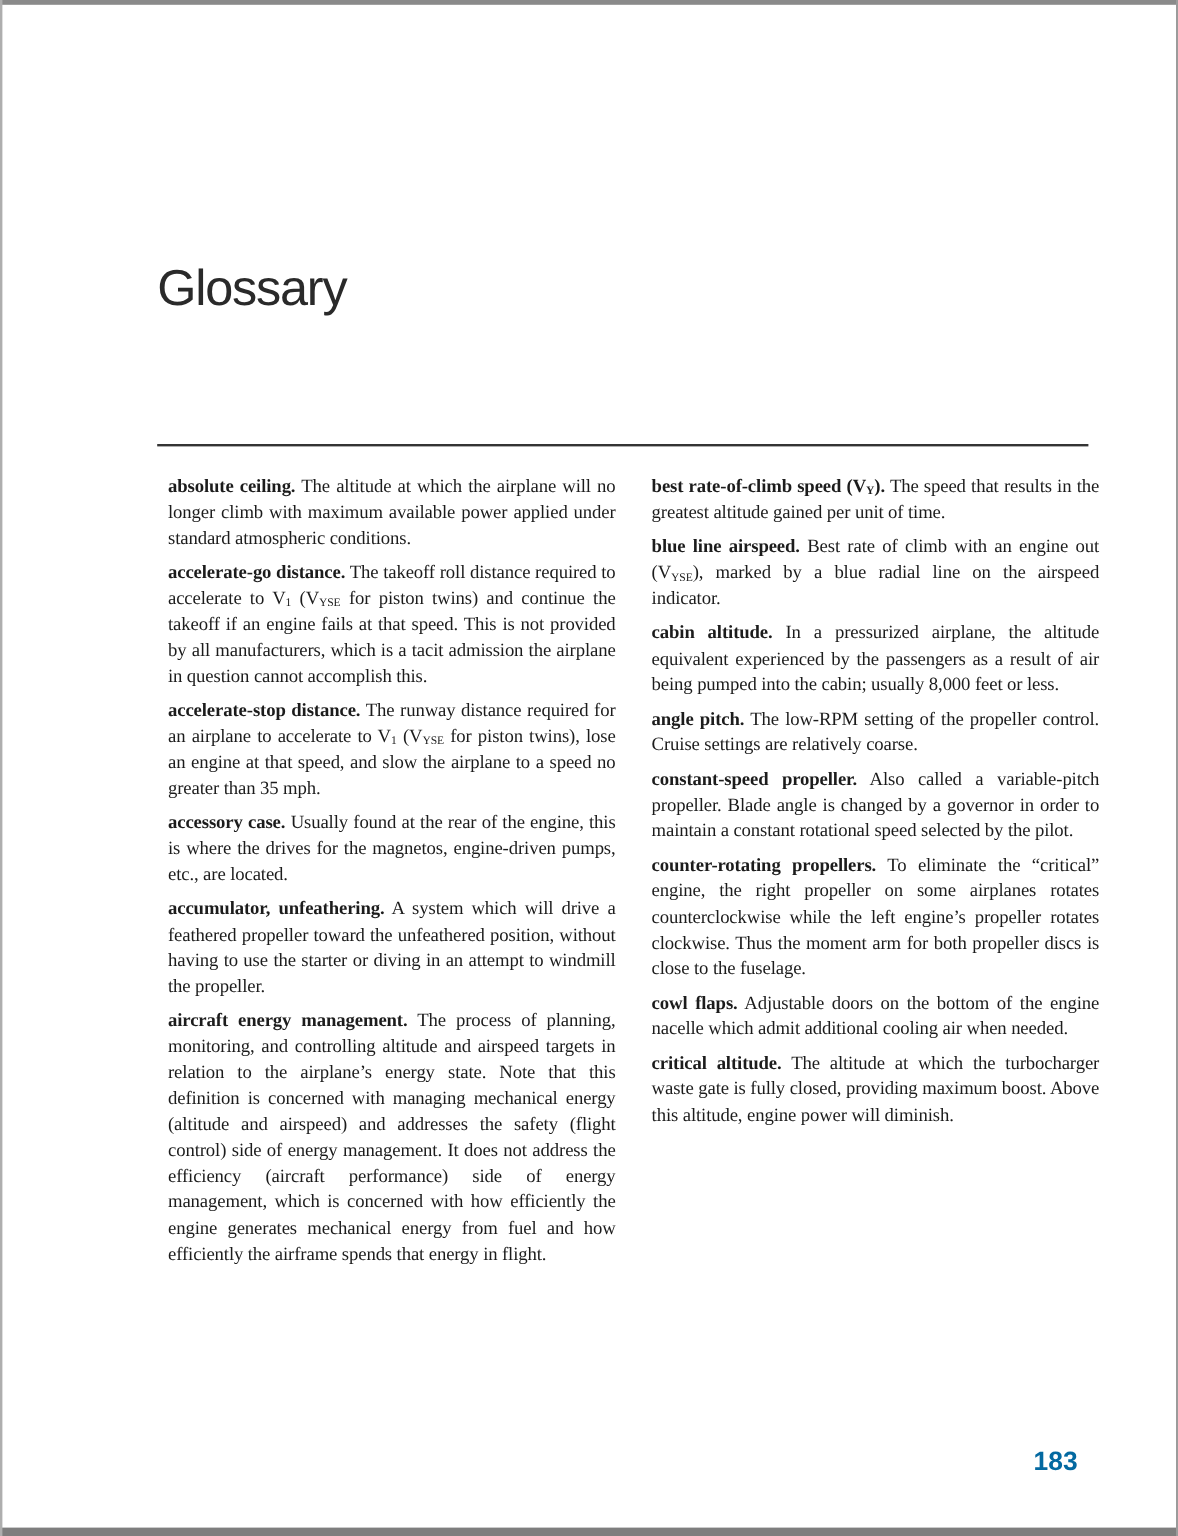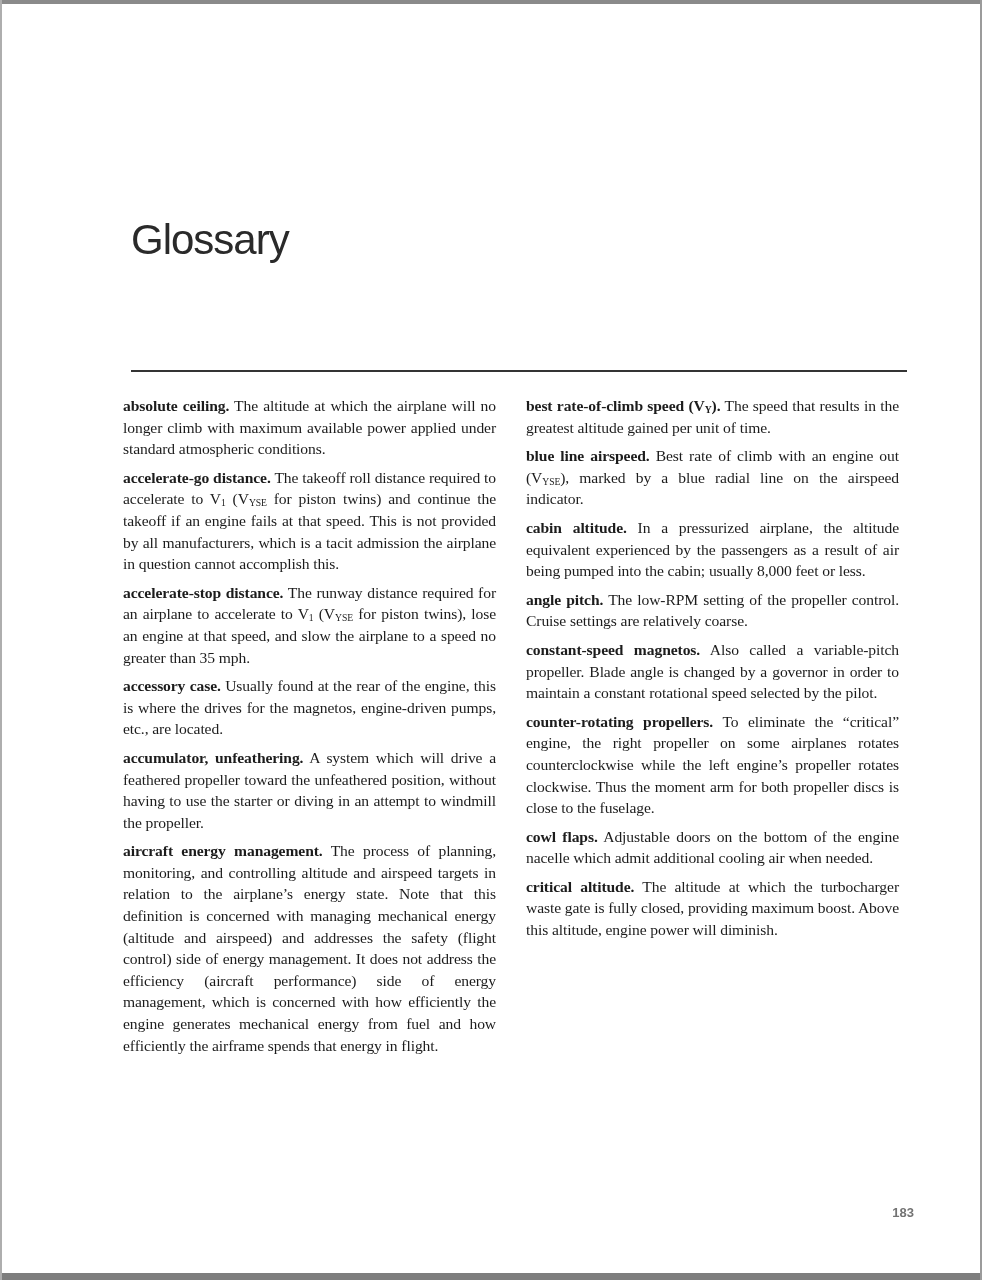--- a/index.html
+++ b/index.html
@@ -34,21 +34,21 @@
     left: 131px;
     top: 370px;
     width: 776px;
     height: 2px;
     background: #343434;
     border: none;
     margin: 0;
   }
   .columns {
     position: absolute;
-    left: 123px;
+    left: 140px;
     top: 395px;
     width: 776px;
     display: flex;
     gap: 30px;
   }
   .col { width: 373px; }
   .entry {
     font-size: 15.6px;
     line-height: 21.6px;
     letter-spacing: -0.1px;
@@ -59,26 +59,26 @@
   .entry .term { font-weight: 700; }
   .entry sub {
     font-size: 0.62em;
     line-height: 0;
     vertical-align: baseline;
     position: relative;
     top: 0.2em;
   }
   .page-number {
     position: absolute;
-    right: 68px;
+    right: 84px;
     top: 1205px;
     font-family: "Liberation Sans", sans-serif;
     font-weight: 700;
-    font-size: 13px;
-    color: #737373;
+    font-size: 22px;
+    color: #0369a1;
   }
 </style>
 </head>
 <body>
 
 <div class="edge-top"></div>
 <div class="edge-bottom"></div>
 <div class="edge-left"></div>
 <div class="edge-right"></div>
 
@@ -104,21 +104,21 @@
 
   <p class="entry"><b class="term">best rate-of-climb speed (V<sub>Y</sub>).</b> <span class="def">The speed that results in the greatest altitude gained per unit of time.</span></p>
 
   <p class="entry"><b class="term">blue line airspeed.</b> <span class="def">Best rate of climb with an engine out (V<sub>YSE</sub>), marked by a blue radial line on the airspeed indicator.</span></p>
 
   <p class="entry"><b class="term">cabin altitude.</b> <span class="def">In a pressurized airplane, the altitude equivalent experienced by the passengers as a result of air being pumped into the cabin; usually 8,000 feet or less.</span></p>
 
 
   <p class="entry"><b class="term">angle pitch.</b> <span class="def">The low-RPM setting of the propeller control. Cruise settings are relatively coarse.</span></p>
 
-  <p class="entry"><b class="term">constant-speed magnetos.</b> <span class="def">Also called a variable-pitch propeller. Blade angle is changed by a governor in order to maintain a constant rotational speed selected by the pilot.</span></p>
+  <p class="entry"><b class="term">constant-speed propeller.</b> <span class="def">Also called a variable-pitch propeller. Blade angle is changed by a governor in order to maintain a constant rotational speed selected by the pilot.</span></p>
 
   <p class="entry"><b class="term">counter-rotating propellers.</b> <span class="def">To eliminate the “critical” engine, the right propeller on some airplanes rotates counterclockwise while the left engine’s propeller rotates clockwise. Thus the moment arm for both propeller discs is close to the fuselage.</span></p>
 
   <p class="entry"><b class="term">cowl flaps.</b> <span class="def">Adjustable doors on the bottom of the engine nacelle which admit additional cooling air when needed.</span></p>
 
   <p class="entry"><b class="term">critical altitude.</b> <span class="def">The altitude at which the turbocharger waste gate is fully closed, providing maximum boost. Above this altitude, engine power will diminish.</span></p>
 </div>
 </div>
 
 <div class="page-number">183</div>

